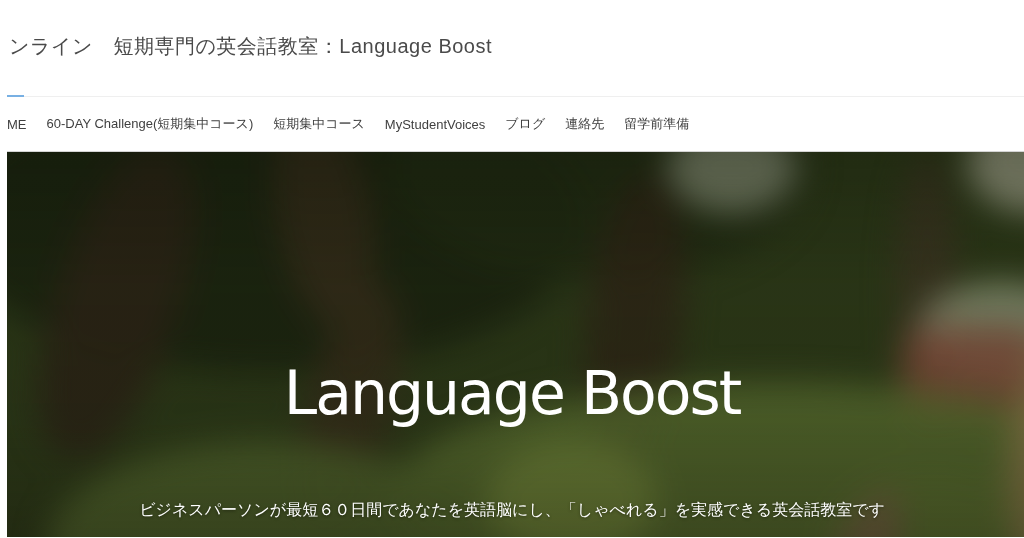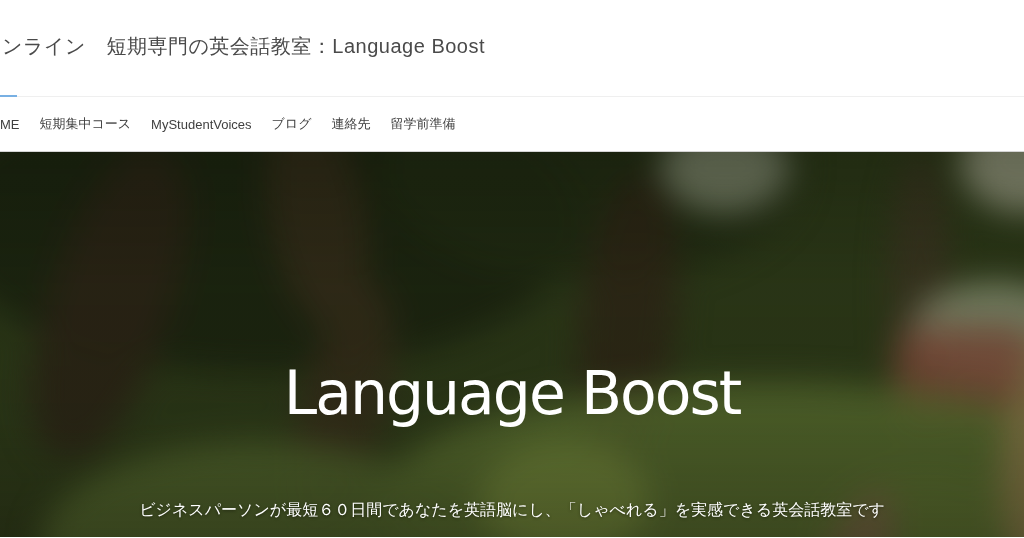--- a/index.html
+++ b/index.html
@@ -47,34 +47,35 @@
     background:linear-gradient(180deg, rgba(8,12,4,.28) 0%, rgba(8,12,4,.08) 35%,
                rgba(8,12,4,.12) 70%, rgba(15,13,6,.3) 100%); }
 
   .hero-title { position:absolute; left:0; top:362px; width:100%; text-align:center;
                 font-family:"DejaVu Sans", sans-serif; font-weight:400; font-size:60px;
                 line-height:62px; letter-spacing:-2px; color:#ffffff; }
   .hero-sub   { position:absolute; left:0; top:499px; width:100%; text-align:center;
                 color:#ffffff; font-size:16px; line-height:21px;
                 text-shadow:0 1px 3px rgba(0,0,0,.45); white-space:nowrap; }
   
-  .page { position:relative; width:1024px; height:412px; }
+  .page { position:relative; width:1024px; height:412px;padding-left:7px; }
 </style>
 </head>
 <body>
 
 <div class="page">
 
   <header class="site-header">
     <h1 class="site-title">ンライン　短期専門の英会話教室：Language Boost</h1>
     <div class="active-indicator" style="background:#78b0e3;"></div>
   </header>
 
   <nav class="main-nav">
     <a class="nav-item">ME</a>
+    <a class="nav-item">60-DAY Challenge(短期集中コース)</a>
     <a class="nav-item">短期集中コース</a>
     <a class="nav-item">MyStudentVoices</a>
     <a class="nav-item">ブログ</a>
     <a class="nav-item">連絡先</a>
     <a class="nav-item">留学前準備</a>
   </nav>
 
   <section class="hero">
     <div class="hero-bg">
       <div class="blob b-canopy-tl"></div>

